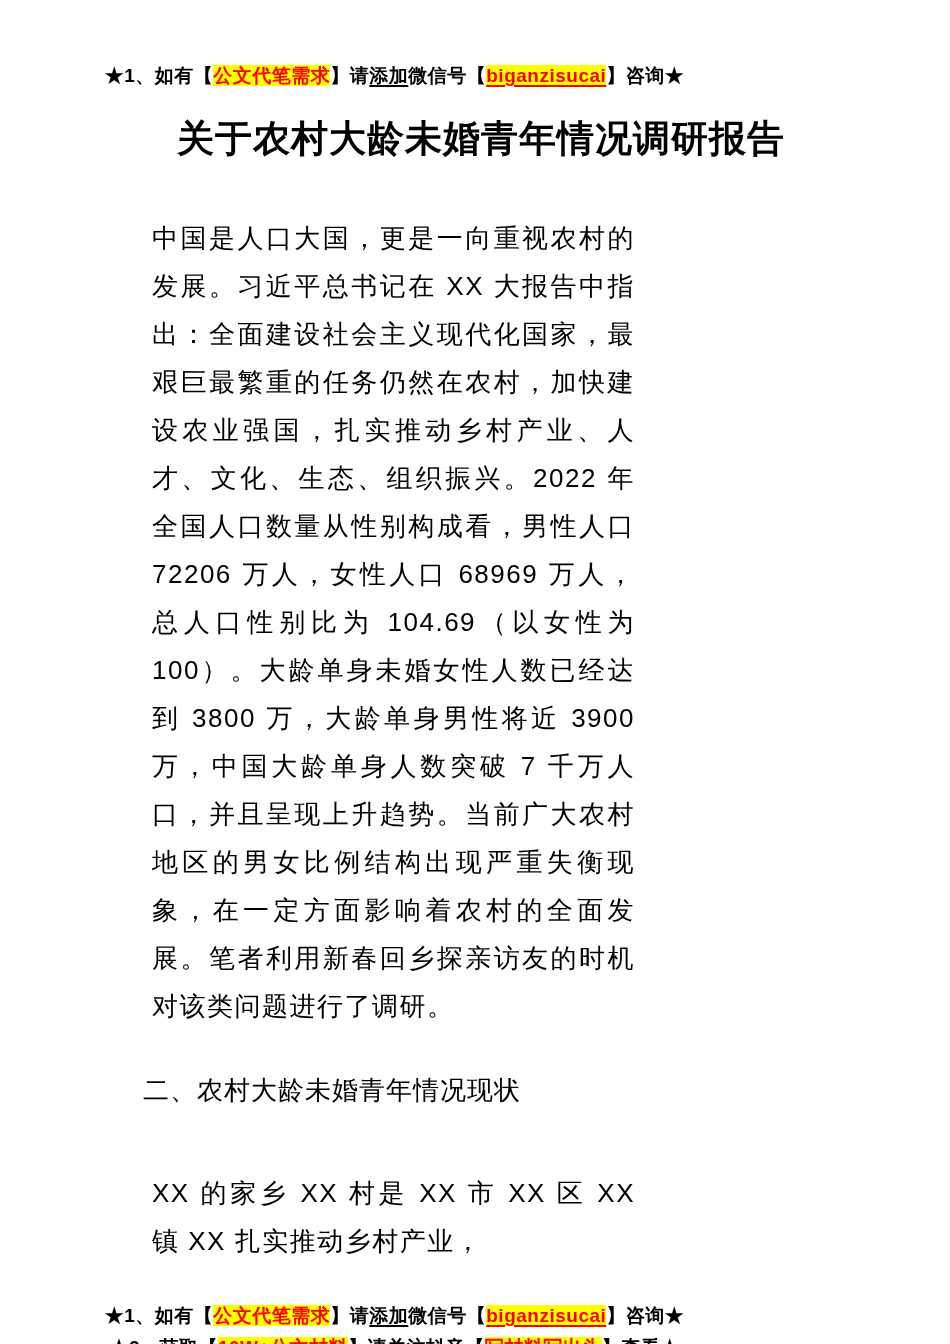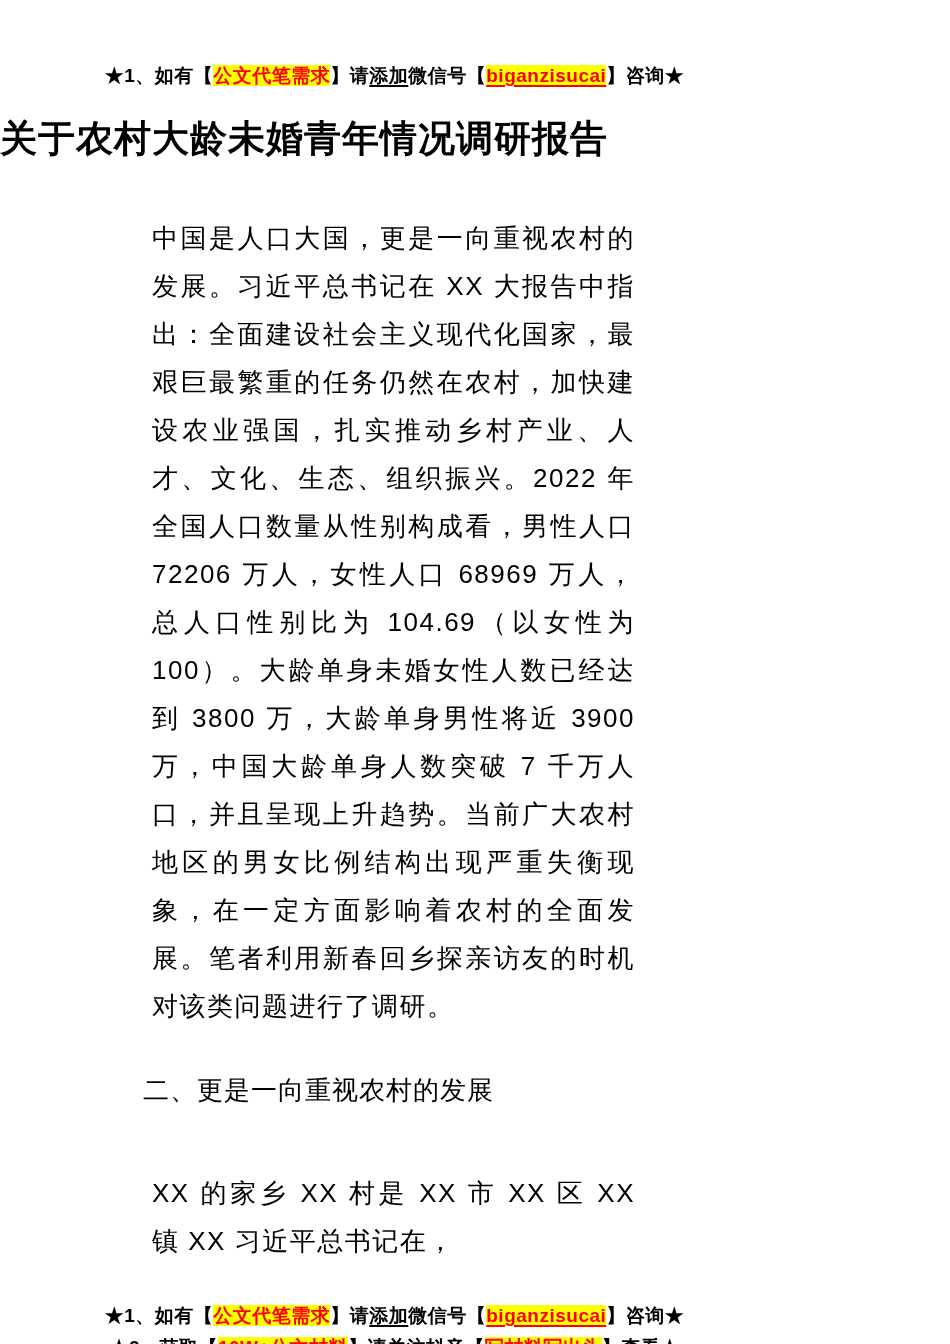--- a/index.html
+++ b/index.html
@@ -34,21 +34,21 @@
   .hl  { background: #ffff00; }
   .red { color: #ff0000; }
   .u   {
     text-decoration: underline;
     text-decoration-thickness: 2px;
     text-underline-offset: 3px;
   }
   
   .doc-title {
     margin: 22px 4px 0 0;
-    text-align: left;
+    text-align: right;
     font-size: 37px;
     line-height: 50px;
     font-weight: bold;
     letter-spacing: 1px;
   }
   
   .content {
     display: flow-root;
     margin: 0 145px 0 143px;
   }
@@ -81,22 +81,22 @@
     <div class="promo-line">
       <span>★1、如有【</span><span class="hl red">公文代笔需求</span><span>】请</span><span class="u">添加</span><span>微信号【</span><span class="hl red u">biganzisucai</span><span>】咨询★</span>
     </div>
   </div>
 
   <h1 class="doc-title">关于农村大龄未婚青年情况调研报告</h1>
 
   <div class="content">
     <p class="body-para para-1">中国是人口大国，更是一向重视农村的发展。习近平总书记在 XX 大报告中指出：全面建设社会主义现代化国家，最艰巨最繁重的任务仍然在农村，加快建设农业强国，扎实推动乡村产业、人才、文化、生态、组织振兴。2022 年全国人口数量从性别构成看，男性人口 72206 万人，女性人口 68969 万人，总人口性别比为 104.69（以女性为 100）。大龄单身未婚女性人数已经达到 3800 万，大龄单身男性将近 3900 万，中国大龄单身人数突破 7 千万人口，并且呈现上升趋势。当前广大农村地区的男女比例结构出现严重失衡现象，在一定方面影响着农村的全面发展。笔者利用新春回乡探亲访友的时机对该类问题进行了调研。</p>
 
-    <h2 class="section-heading heading-2">二、更是一向重视农村的发展</h2>
-    <p class="body-para para-2">XX 的家乡 XX 村是 XX 市 XX 区 XX 镇 XX 习近平总书记在，</p>
+    <h2 class="section-heading heading-2">二、农村大龄未婚青年情况现状</h2>
+    <p class="body-para para-2">XX 的家乡 XX 村是 XX 市 XX 区 XX 镇 XX 扎实推动乡村产业，</p>
   </div>
 
   <div class="promo promo-footer">
     <div class="promo-line">
       <span>★1、如有【</span><span class="hl red">公文代笔需求</span><span>】请</span><span class="u">添加</span><span>微信号【</span><span class="hl red u">biganzisucai</span><span>】咨询★</span>
     </div>
     <div class="promo-line">
       <span>★2、获取【</span><span class="hl red">10W+公文材料</span><span>】请</span><span class="u">关注</span><span>抖音【</span><span class="hl red u">写材料写出头</span><span>】查看★</span>
     </div>
   </div>

